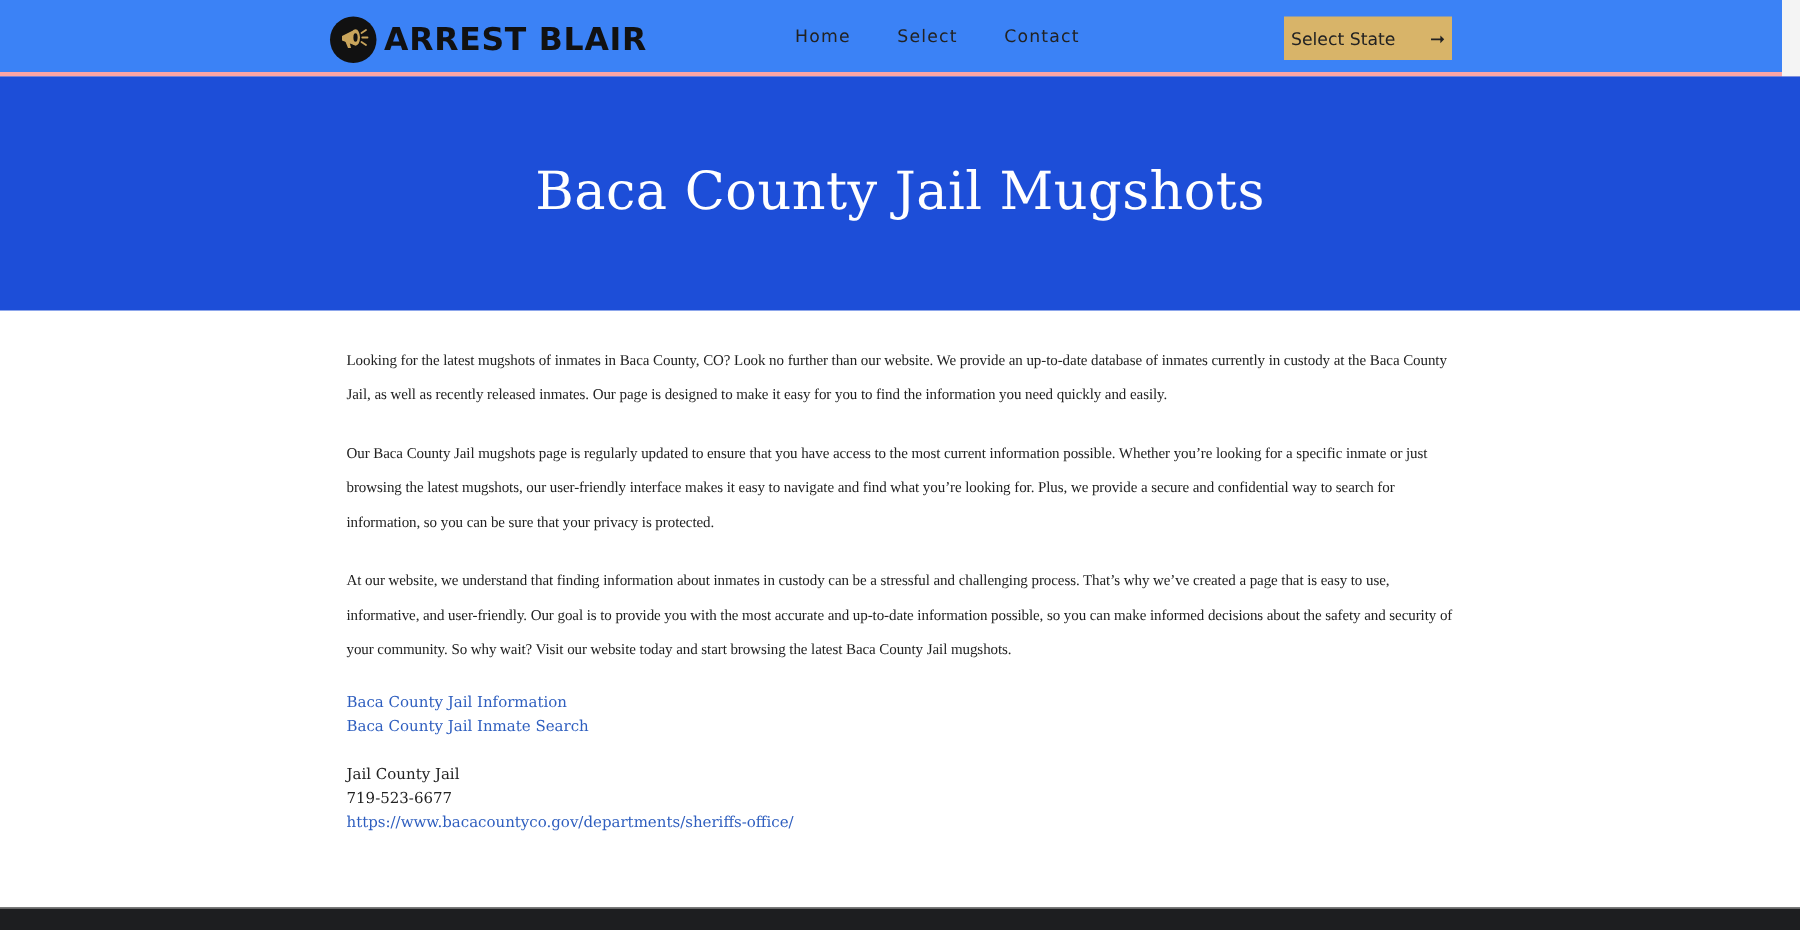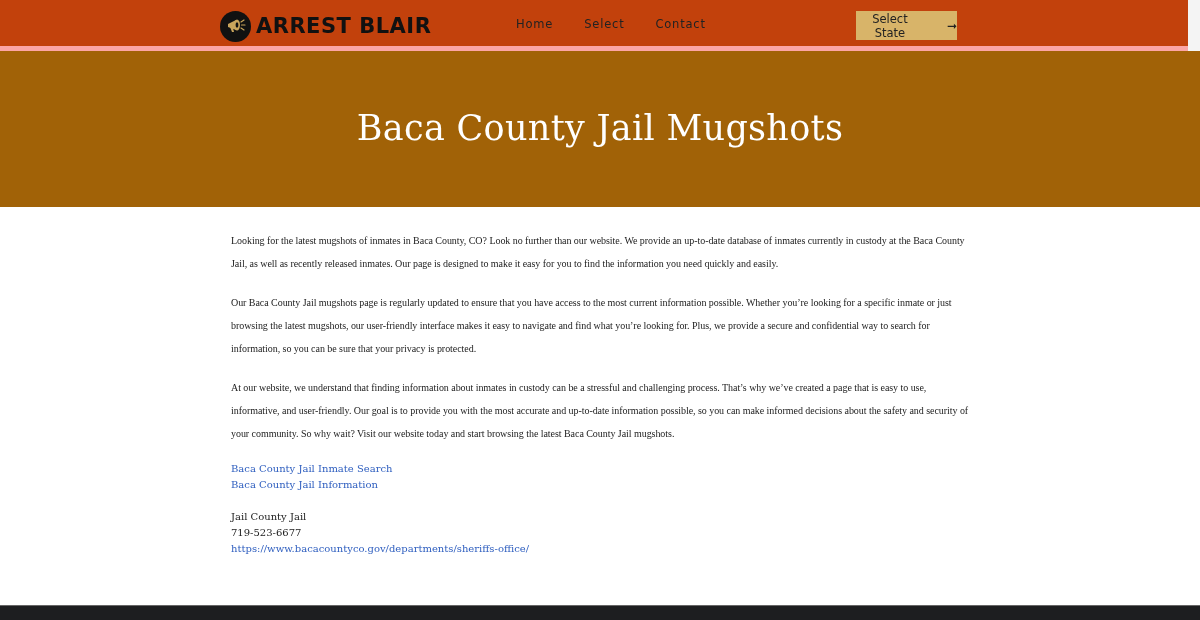--- a/index.html
+++ b/index.html
@@ -1,51 +1,51 @@
 <!DOCTYPE html>
 <html><head>
 <meta charset="utf-8">
 <style>
   * { box-sizing: border-box; margin: 0; padding: 0; }
   html, body { width: 1200px; height: 620px; overflow: hidden; background: #ffffff; }
   body { font-family: "DejaVu Serif", serif; color: #222; position: relative; }
 
   .header {
     position: absolute; left: 0; top: 0; width: 1200px; height: 51px;
-    background: #c2410c; border-bottom: 5px solid #fca5a5;
+    background: #3b82f6; border-bottom: 3px solid #fca5a5;
   }
   .logo {
     position: absolute; left: 220px; top: 10px; height: 32px;
     display: flex; align-items: center; text-decoration: none;
   }
   .logo-badge {
     width: 31px; height: 31px; border-radius: 50%; background: #111;
     display: flex; align-items: center; justify-content: center; margin-right: 5px;
   }
   .logo-text {
     font-family: "DejaVu Sans", sans-serif; font-weight: bold; font-size: 21px;
     letter-spacing: 0.5px; color: #111;
   }
   .nav {
-    position: absolute; left: 516px; top: 17px; display: flex; gap: 0;
+    position: absolute; left: 530px; top: 17px; display: flex; gap: 0;
     font-family: "DejaVu Sans", sans-serif; font-size: 11.5px; letter-spacing: 0.8px;
   }
   .nav a { color: #222; text-decoration: none; margin-right: 31px; }
   .select-state {
-    position: absolute; left: 856px; top: 11px; width: 101px; height: 29px;
+    position: absolute; left: 856px; top: 11px; width: 112px; height: 29px;
     background: #d8b469; color: #222; border: none;
     font-family: "DejaVu Sans", sans-serif; font-size: 11.5px;
     display: flex; align-items: center; justify-content: center; gap: 23px; cursor: pointer;
   }
   .scroll-strip {
     position: absolute; right: 0; top: 0; width: 12px; height: 51px; background: #f4f4f4;
   }
 
   .hero {
-    position: absolute; left: 0; top: 51px; width: 1200px; height: 156px; background: #a16207;
+    position: absolute; left: 0; top: 51px; width: 1200px; height: 156px; background: #1d4ed8;
     display: flex; align-items: center; justify-content: center;
   }
   .hero h1 {
     font-family: "DejaVu Serif", serif; font-weight: normal; color: #ffffff;
     font-size: 35px; letter-spacing: 0.3px; margin-top: -2px;
   }
 
   .content { position: absolute; left: 231px; top: 229px; width: 740px; }
   .content p {
     font-family: Liberation Serif, serif; font-size: 10px; line-height: 23px; color: #222;
@@ -104,22 +104,22 @@
   <h1>Baca County Jail Mugshots</h1>
 </section>
 
 <main class="content">
   <p>Looking for the latest mugshots of inmates in Baca County, CO? Look no further than our website. We provide an up-to-date database of inmates currently in custody at the Baca County Jail, as well as recently released inmates. Our page is designed to make it easy for you to find the information you need quickly and easily.</p>
   <p>Our Baca County Jail mugshots page is regularly updated to ensure that you have access to the most current information possible. Whether you’re looking for a specific inmate or just browsing the latest mugshots, our user-friendly interface makes it easy to navigate and find what you’re looking for. Plus, we provide a secure and confidential way to search for information, so you can be sure that your privacy is protected.</p>
   <p>At our website, we understand that finding information about inmates in custody can be a stressful and challenging process. That’s why we’ve created a page that is easy to use, informative, and user-friendly. Our goal is to provide you with the most accurate and up-to-date information possible, so you can make informed decisions about the safety and security of your community. So why wait? Visit our website today and start browsing the latest Baca County Jail mugshots.</p>
 
 
   <div class="links">
+    <a>Baca County Jail Information</a>
     <a>Baca County Jail Inmate Search</a>
-    <a>Baca County Jail Information</a>
   </div>
 
   <div class="address">
     <div>Jail County Jail</div>
     <div>719-523-6677</div>
     <a>https://www.bacacountyco.gov/departments/sheriffs-office/</a>
   </div>
 </main>
 
 <footer class="footer"></footer>

